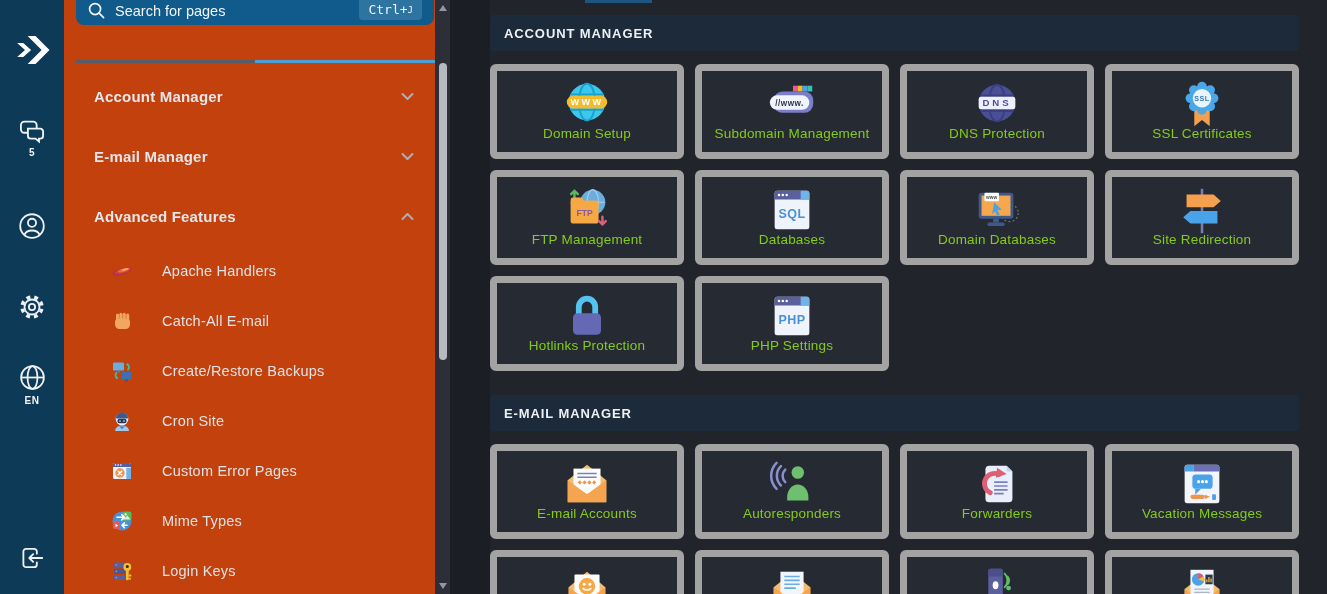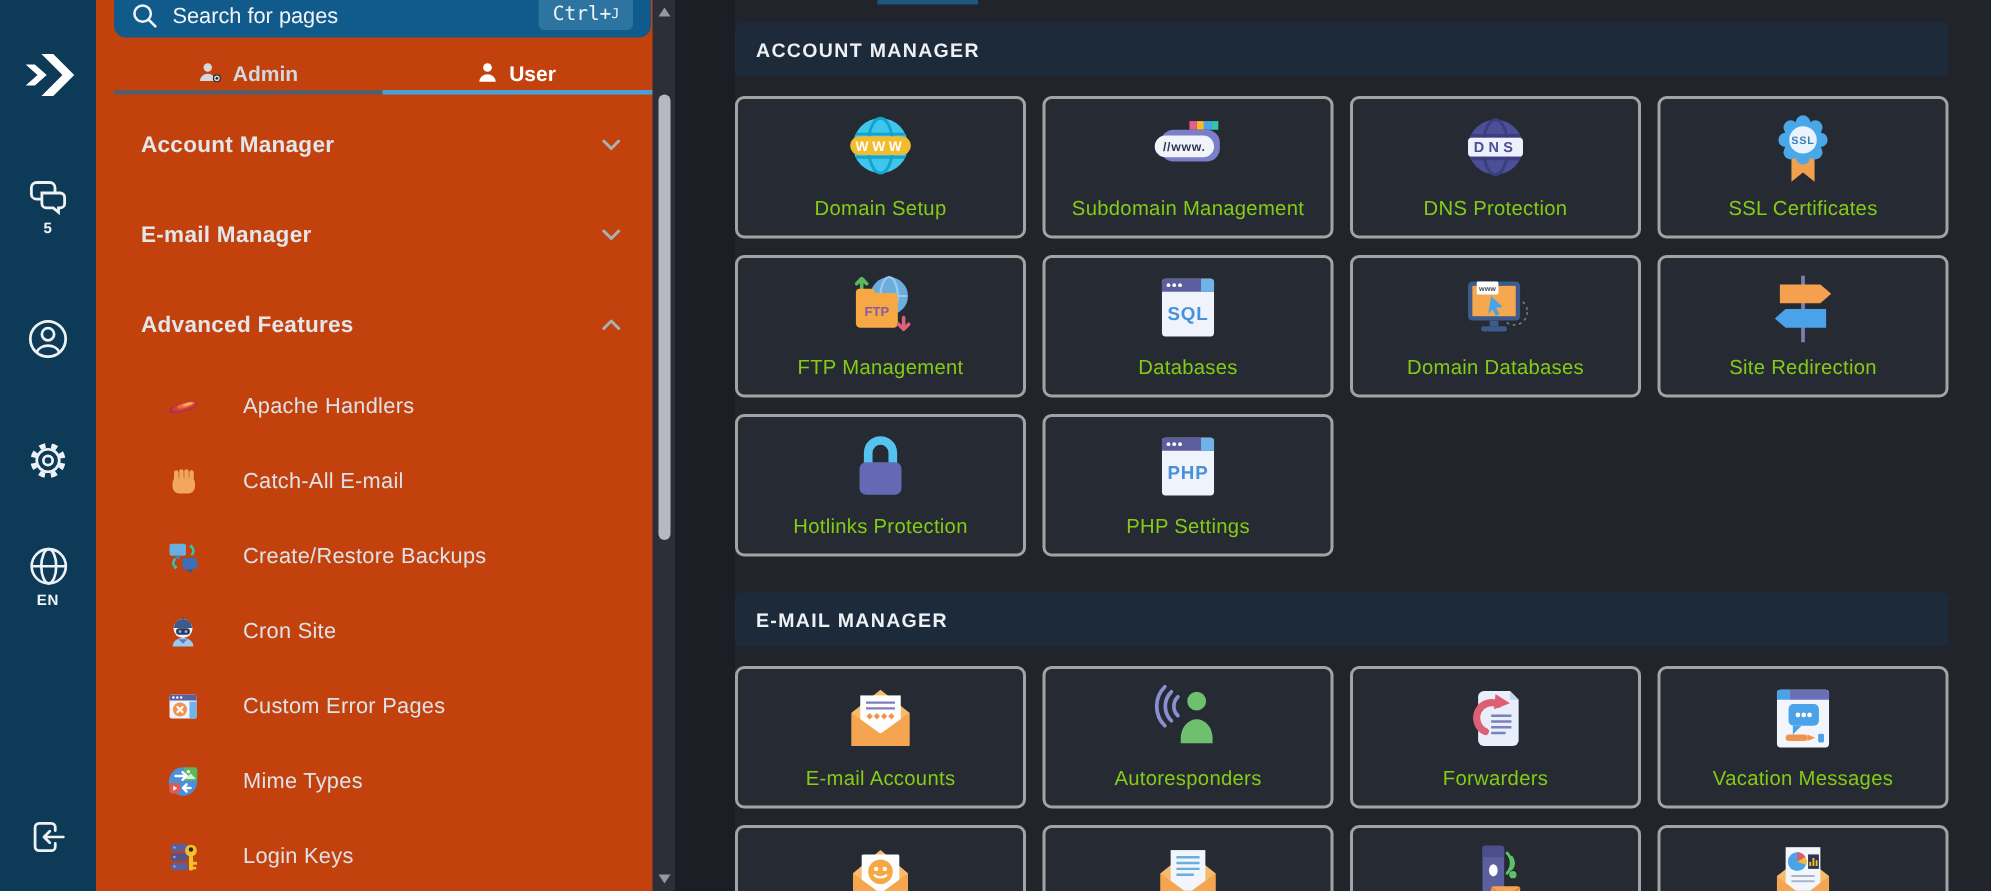--- a/index.html
+++ b/index.html
@@ -62,21 +62,21 @@
   .top-indicator { position:absolute; left:585px; top:0; width:67px; height:3px; background:#1e5680; }
   .content { position:absolute; left:490px; top:15px; width:809px; }
   .sec-header {
     height:36px; background:#1c2a3a; border-radius:3px; display:flex; align-items:center;
     padding-left:14px; margin-bottom:13px;
   }
   .sec-header span { font-size:13px; font-weight:bold; letter-spacing:.9px; color:#eef1f4; }
   .sec2 { margin-top:24px; }
   .grid { display:grid; grid-template-columns:repeat(4,194px); gap:11px; }
   .card {
-    height:95px; background:#262a33; border:2px solid #a3a3a3; border-radius:6px;
+    height:95px; background:#262a33; border:7px solid #a3a3a3; border-radius:6px;
     position:relative; display:flex; flex-direction:column; align-items:center;
     justify-content:flex-end; padding-bottom:11px; cursor:pointer;
   }
   .card .ci { position:absolute; top:7px; width:54px; height:54px; }
   .card .clabel { font-size:13.5px; font-weight:400; color:#84cc16; letter-spacing:.2px; }
   .card.partial { justify-content:flex-start; padding-top:7px; }
   .ci text { font-family:"Liberation Sans", sans-serif; }
 </style>
 </head>
 <body>
@@ -133,38 +133,20 @@
       <circle cx="7.5" cy="7.5" r="5.8" fill="none" stroke="#f2f5f8" stroke-width="1.8"></circle>
       <path d="M12,12 l4.5,4.5" stroke="#f2f5f8" stroke-width="1.8" stroke-linecap="round"></path>
     </svg>
     <input type="text" placeholder="Search for pages" style="">
     <div class="kbd">
         <span>Ctrl+</span>
         <span class="kkey">J</span>
       </div>
   </div>
 
-  <div class="tabs">
-    <div class="tab admin">
-      <svg width="16" height="15" viewBox="0 0 16 15">
-        <circle cx="6.5" cy="4" r="2.8" fill="#d4d8dd"></circle>
-        <path d="M1.2,13 a5.3,4.8 0 0 1 10.6,0 z" fill="#d4d8dd"></path>
-        <circle cx="12.6" cy="11.2" r="2.3" fill="#d4d8dd" stroke="#262a32" stroke-width=".8"></circle>
-        <circle cx="12.6" cy="11.2" r="0.9" fill="#262a32"></circle>
-      </svg>
-      <span>Admin</span>
-    </div>
-    <div class="tab user">
-      <svg width="14" height="15" viewBox="0 0 14 15">
-        <circle cx="7" cy="4" r="2.9" fill="#ffffff"></circle>
-        <path d="M1.5,13.5 a5.5,5 0 0 1 11,0 z" fill="#ffffff"></path>
-      </svg>
-      <span>User</span>
-    </div>
-  </div>
   <div class="tab-underline admin"></div>
   <div class="tab-underline user"></div>
 
   <div class="menu">
     <div class="cat">
       <span class="lbl">Account Manager</span>
       <svg width="17" height="17" viewBox="0 0 17 17">
         <path d="M3.5,6 l5,5 5,-5" fill="none" stroke="#aab0b8" stroke-width="2" stroke-linecap="round" stroke-linejoin="round"></path>
       </svg>
     </div>

